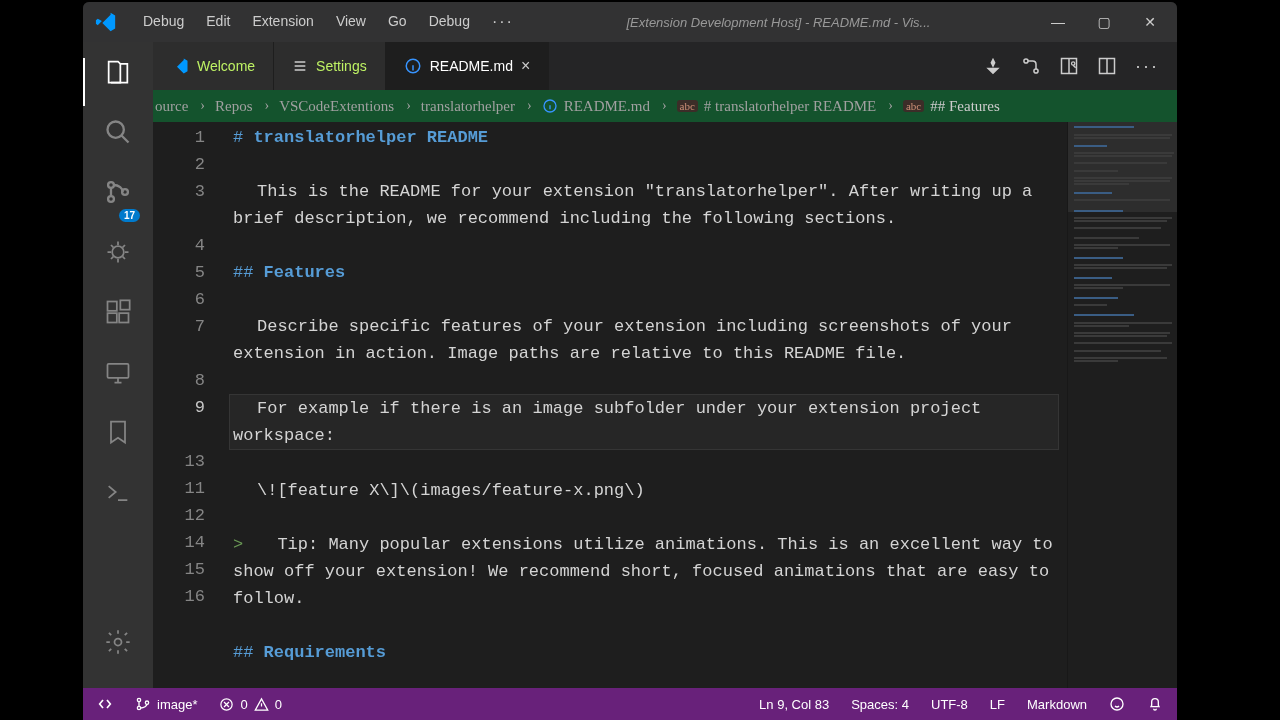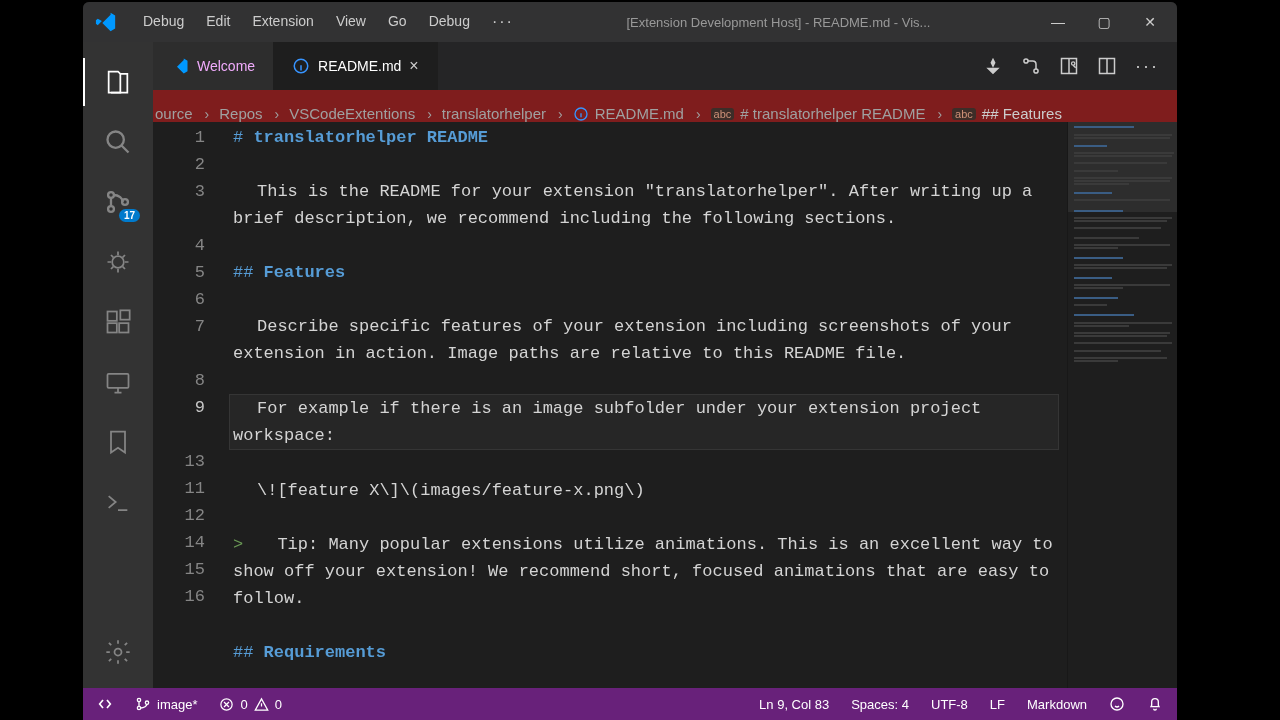--- a/index.html
+++ b/index.html
@@ -52,39 +52,40 @@
   font-size: 16px;
   letter-spacing: 2px;
 }
 .title-text {
   flex: 1;
   text-align: center;
   color: #999;
   font-size: 13px;
   overflow: hidden;
   white-space: nowrap;
+  font-style: italic;
 }
 .winctrl { display: flex; gap: 16px; margin-left: 10px; }
 .winbtn { color: #ccc; width: 30px; text-align: center; cursor: pointer; font-size: 14px; }
 
 .body-area { flex: 1; display: flex; overflow: hidden; }
 
 .activitybar {
   width: 70px;
   background: #333333;
   display: flex;
   flex-direction: column;
   align-items: center;
   padding-top: 16px;
 }
 .actbtn {
   width: 48px;
   height: 48px;
   display: flex;
-  align-items: center;
+  align-items: flex-start;
   justify-content: center;
   color: #858585;
   cursor: pointer;
   margin-bottom: 12px;
   position: relative;
 }
 .actbtn.active {
   color: #fff;
 }
 .actbtn.active::before {
@@ -116,21 +117,21 @@
   height: 48px;
   background: #252526;
   display: flex;
   align-items: stretch;
 }
 .tab {
   display: flex;
   align-items: center;
   padding: 0 18px;
   background: #2d2d2d;
-  color: #f0abfc;
+  color: #bef264;
   font-size: 14px;
   gap: 8px;
   border-right: 1px solid #1e1e1e;
   cursor: pointer;
 }
 .tab.active { background: #1e1e1e; color: #fff; }
 .tab .icon { display: flex; align-items: center; }
 .tab .close { font-size: 16px; color: #969696; }
 .tab.active .close { color: #ccc; }
 .tabbar .spacer { flex: 1; }
@@ -138,28 +139,29 @@
   display: flex;
   align-items: center;
   gap: 18px;
   padding: 0 18px;
   color: #ccc;
 }
 .tab-actions .aicon { cursor: pointer; display: flex; }
 
 .breadcrumb {
   height: 32px;
-  background: #7f1d1d;
-  display: flex;
-  align-items: flex-end;
+  background: #14532d;
+  display: flex;
+  align-items: center;
   padding: 0 0 0 0px;
   color: #a0a0a0;
   font-size: 15px;
   overflow: hidden;
   white-space: nowrap;
+  font-family: Liberation Serif, serif;
 }
 .crumb { display: flex; align-items: center; gap: 6px; padding: 0 2px;}
 .crumb .chev { color: #a0a0a0; margin: 0 6px; font-size: 14px; }
 .crumb .sym { display: inline-flex; }
 .crumb.last { color: #ccc; }
 
 .editorwrap { flex: 1; display: flex; overflow: hidden; position: relative; }
 .editor {
   flex: 1;
   display: flex;
@@ -312,20 +314,28 @@
     <div class="maincol">
 
       <div class="tabbar">
         <div class="tab">
           <span class="icon" style="color:#0098ff">
             <svg viewBox="0 0 24 24" width="18" height="18" fill="currentColor">
                 <path d="M17 2l5 3v14l-5 3-9-9 9-9z"></path>
               </svg>
           </span>
           <span>Welcome</span>
+        </div>
+        <div class="tab">
+          <span class="icon" style="color:#ccc">
+            <svg viewBox="0 0 24 24" width="16" height="16" fill="none" stroke="currentColor" stroke-width="2">
+                <path d="M4 6h16M4 12h16M4 18h16"></path>
+              </svg>
+          </span>
+          <span>Settings</span>
         </div>
         <div class="tab active">
           <span class="icon" style="color:#3794ff">
             <svg viewBox="0 0 24 24" width="18" height="18" fill="none" stroke="currentColor" stroke-width="2">
                 <circle cx="12" cy="12" r="9"></circle>
                 <path d="M12 8h.01M11 12h1v5h1"></path>
               </svg>
           </span>
           <span>README.md</span>
           <span class="close">×</span>

